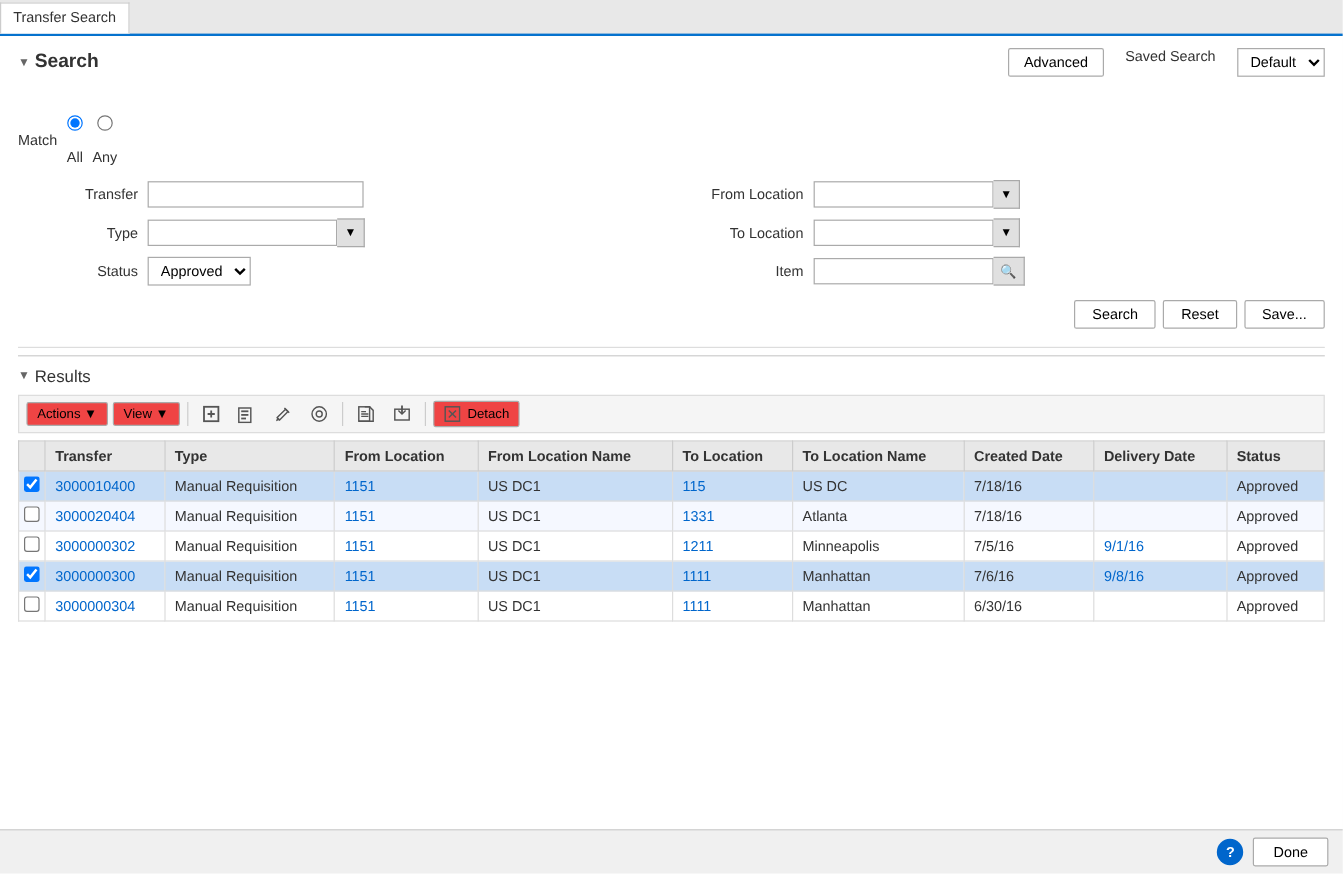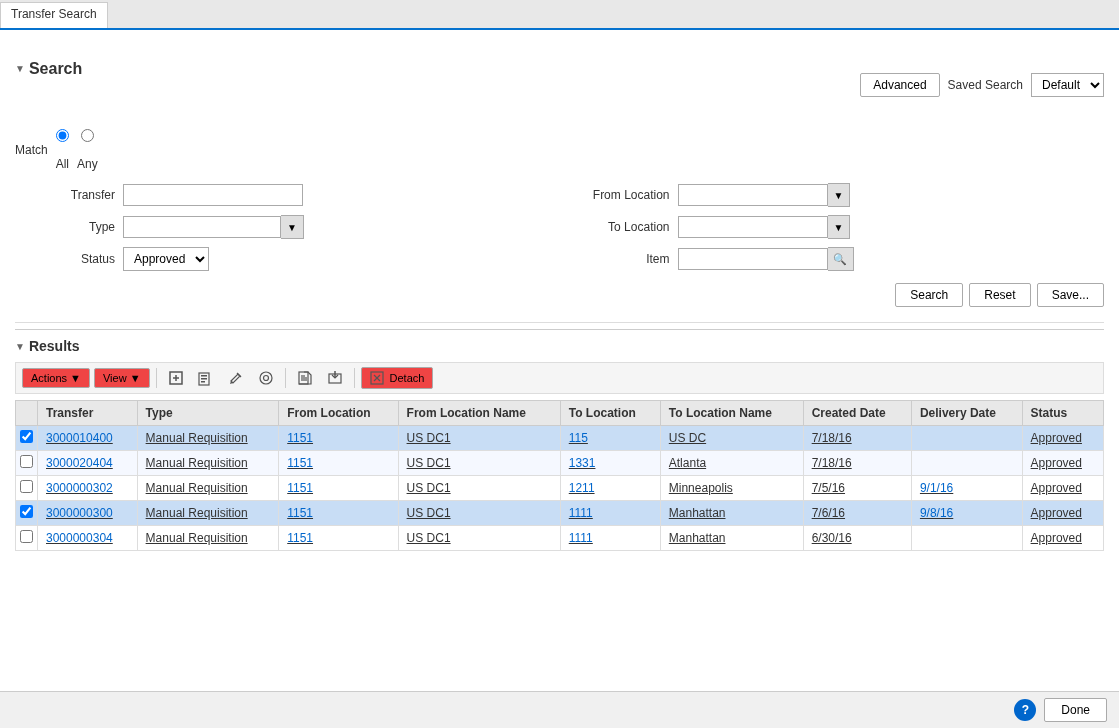--- a/index.html
+++ b/index.html
@@ -68,23 +68,21 @@
       color: #666;
     }
     .search-controls-header {
       display: flex;
       justify-content: space-between;
       align-items: center;
       margin-bottom: 12px;
     }
     .advanced-saved {
       display: flex;
-      align-items: center;
-      gap: 8px;
-      margin-top: 33px;
+      gap: 18px;
     }
     .btn-advanced {
       background: #fff;
       border: 1px solid #aaa;
       padding: 4px 12px;
       cursor: pointer;
       font-size: 12px;
       border-radius: 2px;
     }
     .saved-search-label {
@@ -217,21 +215,21 @@
       border-top: 1px solid #ccc;
       padding-top: 8px;
     }
     .results-header {
       display: flex;
       align-items: center;
       margin-bottom: 8px;
     }
     .results-title {
       font-size: 14px;
-      font-weight: bold;
+      font-weight: normal;
       color: #333;
     }
     
     .toolbar {
       display: flex;
       align-items: center;
       gap: 4px;
       margin-bottom: 6px;
       background: #f5f5f5;
       border: 1px solid #ddd;
@@ -275,21 +273,20 @@
       border: 1px solid #ccc;
       padding: 5px 8px;
       text-align: left;
       font-weight: bold;
       white-space: nowrap;
     }
     .results-table td {
       border: 1px solid #ddd;
       padding: 4px 8px;
       white-space: nowrap;
-      text-decoration: underline;
     }
     .results-table tr:nth-child(even) td {
       background: #f5f8ff;
     }
     .results-table tr:nth-child(odd) td {
       background: #fff;
     }
     .row-selected td {
       background: #c8ddf5 !important;
     }

